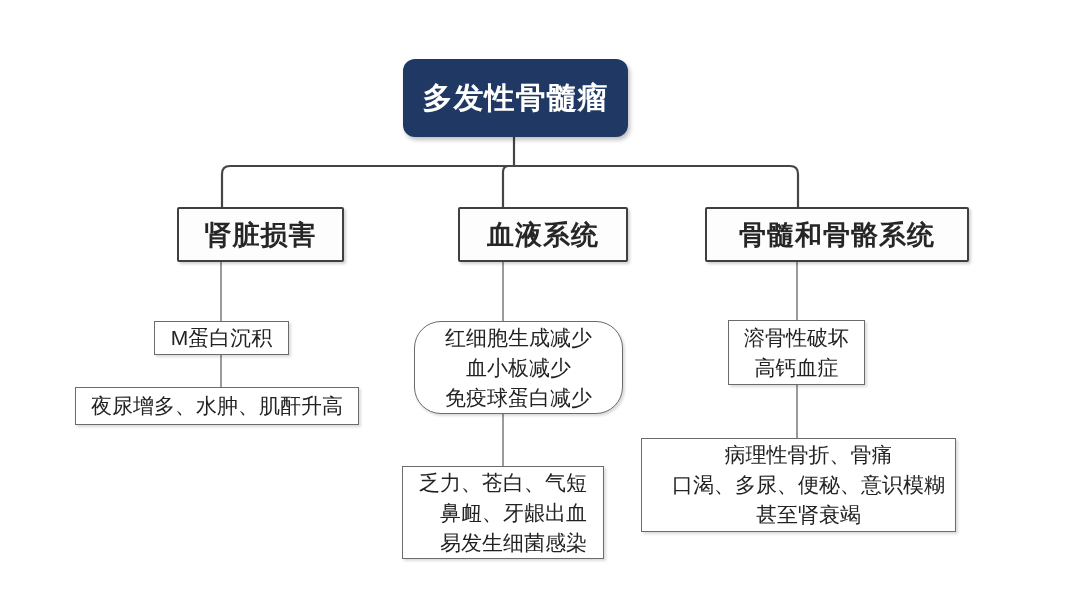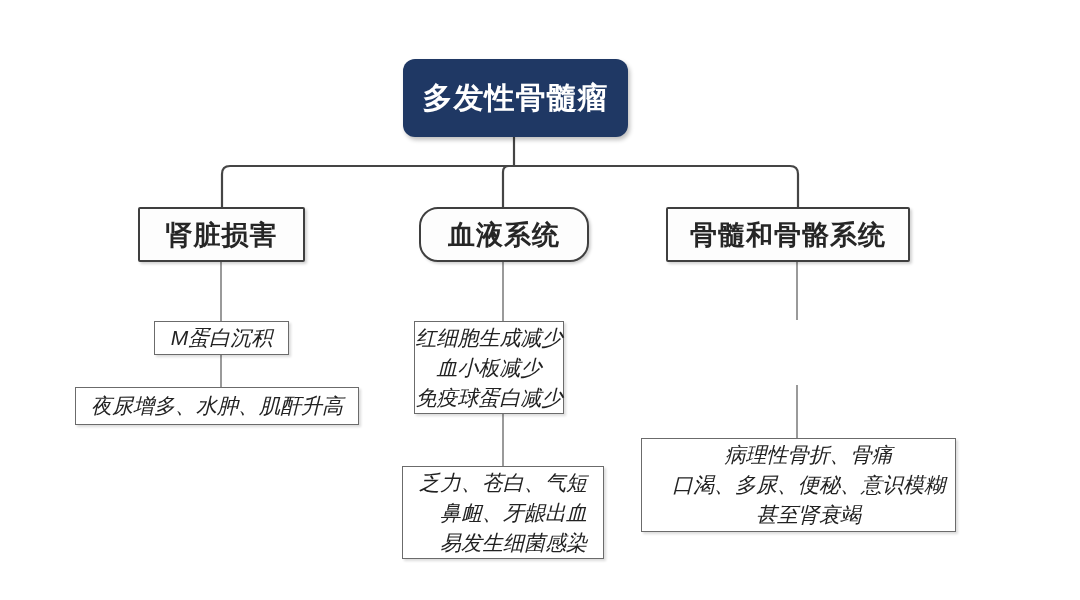--- a/index.html
+++ b/index.html
@@ -60,36 +60,36 @@
   .branch-box {
     top: 207px; height: 55px;
     background: #fdfdfd;
     border: 2.6px solid var(--branch-border);
     color: #262626;
     font-size: 27px;
     font-weight: bold;
     letter-spacing: 1px;
     border-radius: 2px;
     box-shadow: 2px 2px 3px rgba(0,0,0,0.18);
+    margin-left: 39px;
   }
   .branch-1 { left: 138px; width: 167px; }
-  .branch-2 { left: 419px; width: 170px; border-radius: 19px; }
-  .branch-3 { left: 666px; width: 244px; }
+  .branch-2 { left: 419px; width: 170px; }
+  .branch-3 { left: 666px; width: 264px; }
   .leaf-box {
     background: #ffffff;
     border: 1.4px solid var(--leaf-border);
     color: var(--text-color);
     font-size: 21px;
     line-height: 30px;
     box-shadow: 1.5px 2px 2.5px rgba(0,0,0,0.14);
-    font-style: italic;
   }
   .leaf-1a { left: 154px; top: 321px; width: 135px; height: 34px; }
   .leaf-1b { left: 75px;  top: 387px; width: 284px; height: 38px; }
-  .leaf-2a { left: 414px; top: 321px; width: 150px; height: 93px; }
+  .leaf-2a { left: 414px; top: 321px; width: 209px; height: 93px; border-radius: 27px; }
   .leaf-2b { left: 402px; top: 466px; width: 202px; height: 93px; text-align: right; }
   .leaf-3a { left: 728px; top: 320px; width: 137px; height: 65px; }
   .leaf-3b { left: 641px; top: 438px; width: 315px; height: 94px; padding-left: 20px; }
 </style>
 </head>
 <body>
 
 <div id="stage" style="--root-bg: #1f3864; --root-text: #ffffff; --branch-border: #3f3f3f; --leaf-border: #6b6b6b; --line-color: #454545; --leaf-line-color: #6f6f6f; --text-color: #222222;">
 
   <svg id="connectors" viewBox="0 0 1080 600" xmlns="http://www.w3.org/2000/svg">
@@ -113,17 +113,19 @@
   <div class="box leaf-box leaf-1a">M蛋白沉积</div>
   <div class="box leaf-box leaf-1b">夜尿增多、水肿、肌酐升高</div>
 
   <div class="box leaf-box leaf-2a">红细胞生成减少
 血小板减少
 免疫球蛋白减少</div>
   <div class="box leaf-box leaf-2b">乏力、苍白、气短
 鼻衄、牙龈出血
 易发生细菌感染</div>
 
+  <div class="box leaf-box leaf-3a">溶骨性破坏
+高钙血症</div>
   <div class="box leaf-box leaf-3b">病理性骨折、骨痛
 口渴、多尿、便秘、意识模糊
 甚至肾衰竭</div>
 
 </div>
 
 </body></html>

